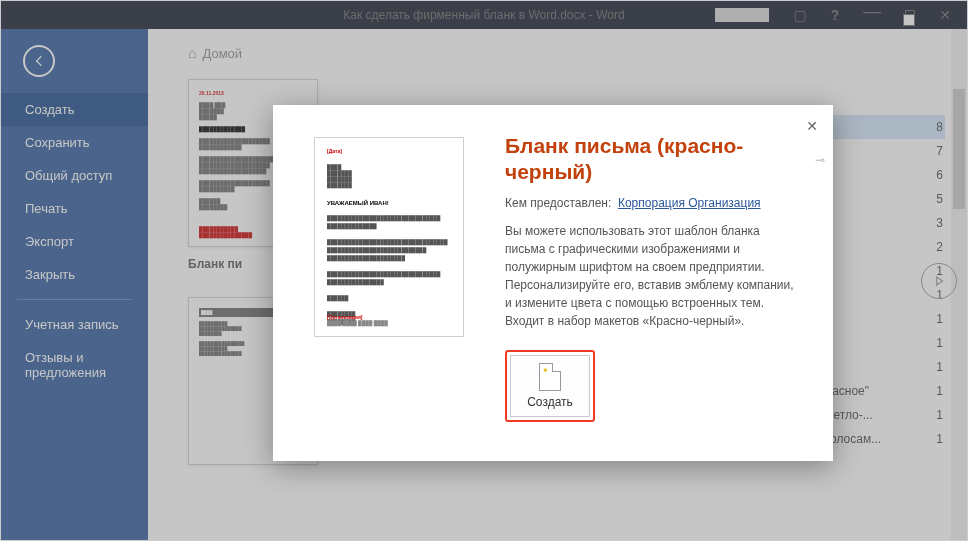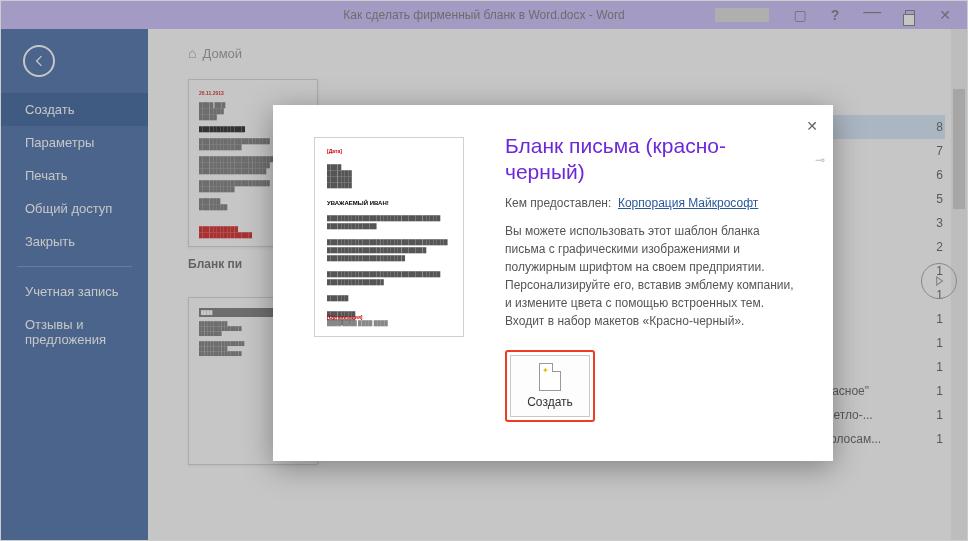--- a/index.html
+++ b/index.html
@@ -1,18 +1,18 @@
 <!DOCTYPE html>
 <html><head>
 <meta charset="utf-8">
 <style>
   * { box-sizing: border-box; margin: 0; padding: 0; font-family: "Segoe UI", Arial, sans-serif; }
   body { width: 968px; height: 541px; overflow: hidden; background: #fff; position: relative; border: 1px solid #ccc;}
   
-  .titlebar { height: 28px; background: #c4b5fd; display: flex; align-items: center; position: relative; }
+  .titlebar { height: 28px; background: #0f172a; display: flex; align-items: center; position: relative; }
   .titlebar-title { position: absolute; left: 50%; transform: translateX(-50%); font-size: 12px; color: #666; }
   .titlebar-right { position: absolute; right: 0; display: flex; align-items: center; gap: 24px; padding-right: 16px; }
   .tb-user { width: 54px; height: 14px; background: #d8d8d8; }
   .tb-icon { color: #666; font-size: 14px; cursor: default; }
   .tb-help { font-weight: bold; }
   .tb-min { font-size: 18px; position: relative; top: -4px;}
   .tb-close { font-size: 14px; }
 
   .body-area { display: flex; height: calc(100% - 28px); position: relative; }
 
@@ -44,21 +44,21 @@
   .modal { position:absolute; left: 272px; top: 104px; width: 560px; height: 356px; background:#fff; box-shadow: 0 6px 28px rgba(0,0,0,0.35); }
   .modal-close { position:absolute; right: 10px; top: 10px; width:22px; height:22px; display:flex; align-items:center; justify-content:center; color:#666; font-size:14px; cursor:pointer; }
   .modal-pin { position:absolute; right: 8px; top: 48px; color:#bbb; font-size:12px; }
   .modal-body { display:flex; height:100%; }
   .modal-left { width: 232px; display:flex; align-items:flex-start; justify-content:center; padding-top: 32px; }
   .preview { width: 150px; height: 200px; border: 1px solid #d0d0d0; background:#fff; padding:10px 12px; font-size:5px; color:#555; position:relative;}
   .preview .red { color:#c00; font-weight:bold; font-size:5px;}
   .preview .hdr { color:#000; font-weight:bold; font-size:6px;}
   .preview .footer { position:absolute; bottom:10px; left:12px; right:12px;}
   .modal-right { flex:1; padding: 28px 34px 0 0; }
-  .modal-title { color:#6d28d9; font-size: 21px; font-weight:400; line-height:1.25; }
+  .modal-title { color:#c2410c; font-size: 21px; font-weight:700; line-height:1.25; }
   .modal-provider { margin-top: 10px; font-size: 12px; color:#555; }
   .modal-provider a { color:#2b579a; text-decoration: underline; }
   .modal-desc { margin-top: 12px; font-size: 12px; color:#555; line-height: 1.5; }
   .create-wrap { margin-top: 20px; display:inline-block; border:2px solid #ef3b24; padding:3px; border-radius:3px;}
   .create-btn { width: 80px; height: 62px; border:1px solid #c9c9c9; background:#fdfdfd; display:flex; flex-direction:column; align-items:center; justify-content:center; gap:4px; cursor:pointer; }
   .doc-icon { width:22px; height:28px; border:1px solid #999; position:relative; background:#fff;}
   .doc-icon::before { content:""; position:absolute; right:-1px; top:-1px; width:8px; height:8px; background:#fff; border-left:1px solid #999; border-bottom:1px solid #999;}
   .doc-icon .star { position:absolute; left:2px; top:2px; color:#e8b400; font-size:8px;}
   .create-label { font-size:12px; color:#333; }
 
@@ -84,23 +84,24 @@
 </div>
 
 <div class="body-area">
   <div class="sidebar">
     <div class="back-btn">
       <svg viewBox="0 0 24 24">
           <path d="M15 4l-8 8 8 8 1.4-1.4L9.8 12l6.6-6.6z"></path>
         </svg>
     </div>
     <div class="nav-item active">Создать</div>
-    <div class="nav-item">Параметры</div>
+    <div class="nav-item">Сохранить</div>
+    <div class="nav-item">Общий доступ</div>
     <div class="nav-item">Печать</div>
-    <div class="nav-item">Общий доступ</div>
+    <div class="nav-item">Экспорт</div>
     <div class="nav-item">Закрыть</div>
     <div class="nav-sep"></div>
     <div class="nav-item">Учетная запись</div>
     <div class="nav-item">Отзывы и предложения</div>
   </div>
 
   <div class="content">
     <div class="content-top">
       <span class="home-icon">⌂</span>
       <span>Домой</span>
@@ -205,21 +206,21 @@
         <div class="red">[Дата]</div>
         <div style="margin-top:10px;">████<br>███████<br>███████<br>███████</div>
         <div class="hdr" style="margin-top:12px;">УВАЖАЕМЫЙ ИВАН!</div>
         <div style="margin-top:8px;line-height:1.6;">████████████████████████████████<br>██████████████<br><br>██████████████████████████████████<br>████████████████████████████<br>██████████████████████<br><br>████████████████████████████████<br>████████████████<br><br>██████<br><br>████████<br>████████</div>
         <div class="footer red">[Организация]<br><span style="color:#888">████ ████ ████ ████</span></div>
       </div>
     </div>
     <div class="modal-right">
       <div class="modal-title">Бланк письма (красно-черный)</div>
       <div class="modal-provider">
-        <span>Кем предоставлен:</span>&nbsp;&nbsp;<a href="#">Корпорация Майкрософт</a>
+        <span>Кем предоставлен:</span>&nbsp;&nbsp;<a href="#">Корпорация Организация</a>
       </div>
       <div class="modal-desc">Вы можете использовать этот шаблон бланка письма с графическими изображениями и полужирным шрифтом на своем предприятии. Персонализируйте его, вставив эмблему компании, и измените цвета с помощью встроенных тем. Входит в набор макетов «Красно-черный».</div>
       <div class="create-wrap">
         <div class="create-btn">
           <div class="doc-icon">
               <span class="star">✦</span>
             </div>
           <div class="create-label">Создать</div>
         </div>
       </div>

